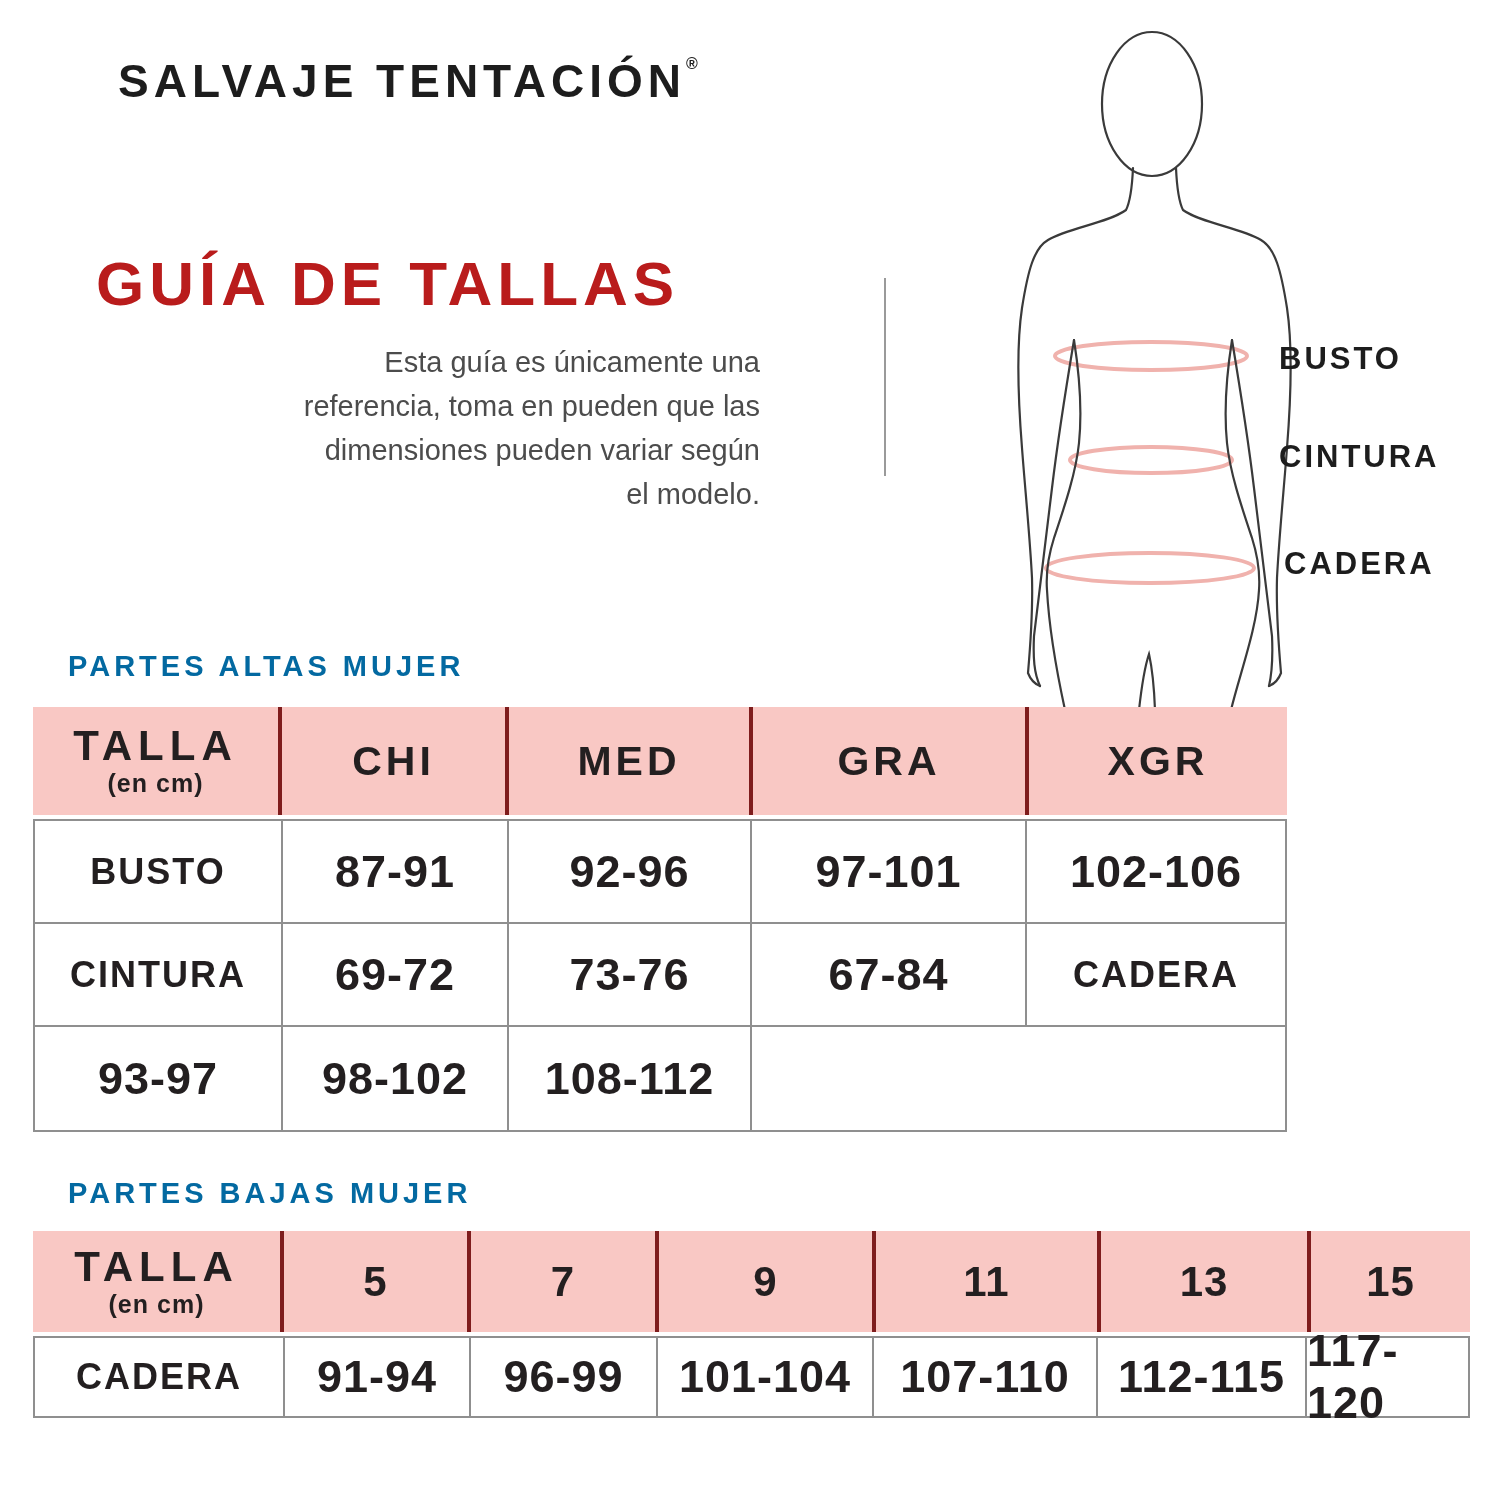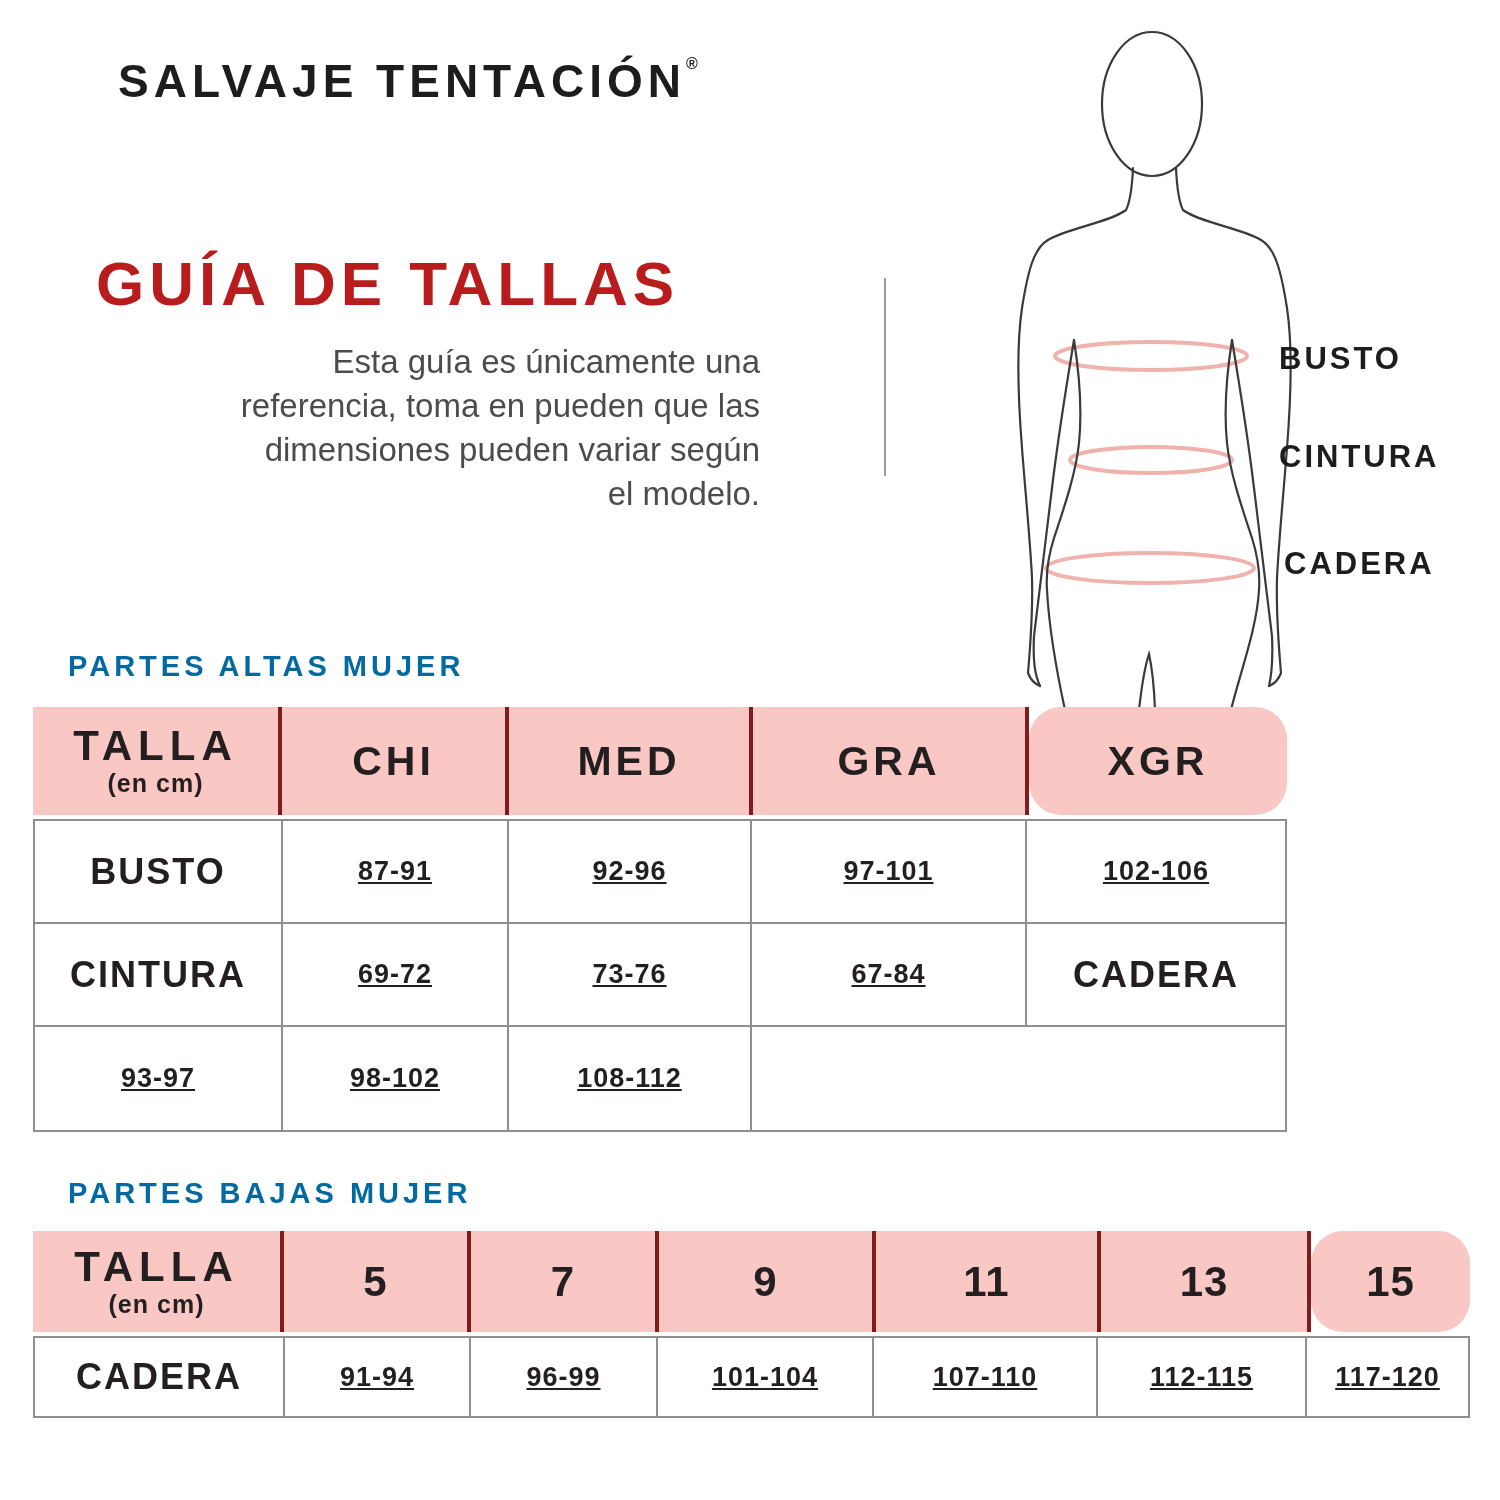--- a/index.html
+++ b/index.html
@@ -13,21 +13,21 @@
   html,body{background:#fff;}
   body{font-family:"Liberation Sans",sans-serif;color:var(--ink);}
   .canvas{position:relative;width:1500px;height:1500px;background:#ffffff;overflow:hidden;}
 
   
   .brand{position:absolute;left:118px;top:54px;font-size:46px;font-weight:600;letter-spacing:5px;color:#1d1d1d;white-space:nowrap;}
   .brand sup{font-size:16px;vertical-align:28px;letter-spacing:0;}
 
   
   .title{position:absolute;left:96px;top:248px;width:676px;font-size:62px;font-weight:800;letter-spacing:5px;color:#b91c1c;white-space:nowrap;}
-  .desc{position:absolute;left:58px;top:340px;width:702px;text-align:right;font-size:33px;line-height:44px;color:var(--gray);}
+  .desc{position:absolute;left:58px;top:340px;width:702px;text-align:right;font-size:29px;line-height:44px;color:var(--gray);}
 
   
   .vdivider{position:absolute;left:884px;top:278px;width:2px;height:198px;background:#9a9a9a;}
 
   
   .figure{position:absolute;left:930px;top:18px;width:500px;height:692px;}
   .measure-label{position:absolute;font-size:31px;font-weight:700;letter-spacing:3px;color:#1d1d1d;white-space:nowrap;}
   .ml-busto{left:1279px;top:341px;}
   .ml-cintura{left:1279px;top:439px;}
   .ml-cadera{left:1284px;top:546px;}
@@ -39,36 +39,36 @@
 
   
   .size-table{position:absolute;}
   .t-tops{left:33px;top:707px;width:1254px;}
   .t-bottoms{left:33px;top:1231px;width:1437px;}
 
   .thead{display:grid;}
   .t-tops .thead{grid-template-columns:249px 227px 244px 276px 1fr;height:108px;}
   .t-bottoms .thead{grid-template-columns:251px 187px 188px 217px 225px 210px 1fr;height:101px;}
   .hcell{background:var(--pink);display:flex;flex-direction:column;align-items:center;justify-content:center;border-right:4px solid #7f1d1d;}
-  .hcell:last-child{border-right:none;border-radius:32px;}
+  .hcell:last-child{border-right:none;}
   .hcell .size-name{font-size:41px;font-weight:700;letter-spacing:4px;color:var(--ink);}
   .t-bottoms .hcell .size-name{font-size:42px;letter-spacing:1px;}
   .talla{font-size:42px;font-weight:700;letter-spacing:6px;line-height:44px;}
   .talla-unit{font-size:25px;font-weight:700;letter-spacing:1px;line-height:30px;}
 
   .tbody{display:grid;border:2px solid var(--border);margin-top:4px;background:#fff;}
   .t-tops .tbody{grid-template-columns:248px 226px 243px 275px 1fr;grid-auto-rows:103px;}
   .t-bottoms .tbody{grid-template-columns:250px 186px 187px 216px 224px 209px 1fr;grid-auto-rows:78px;}
   .bcell{display:flex;align-items:center;justify-content:center;border-right:2px solid var(--border);border-bottom:2px solid var(--border);background:#fff;}
   .t-tops .bcell:nth-child(5n){border-right:none;}
   .t-tops .bcell:nth-child(n+11){border-bottom:none;}
   .t-bottoms .bcell:nth-child(7n){border-right:none;}
   .t-bottoms .bcell{border-bottom:none;}
   .row-label{font-size:36px;font-weight:700;letter-spacing:2px;}
-  .val{font-size:27px;font-weight:600;letter-spacing:1px;text-decoration:underline;}
+  .val{font-size:45px;font-weight:600;letter-spacing:1px;}
 </style>
 </head>
 <body>
 
 <div class="canvas">
 
   <div class="brand"><span>SALVAJE TENTACIÓN</span><sup>®</sup></div>
 
   <div class="title">GUÍA DE TALLAS</div>
 

